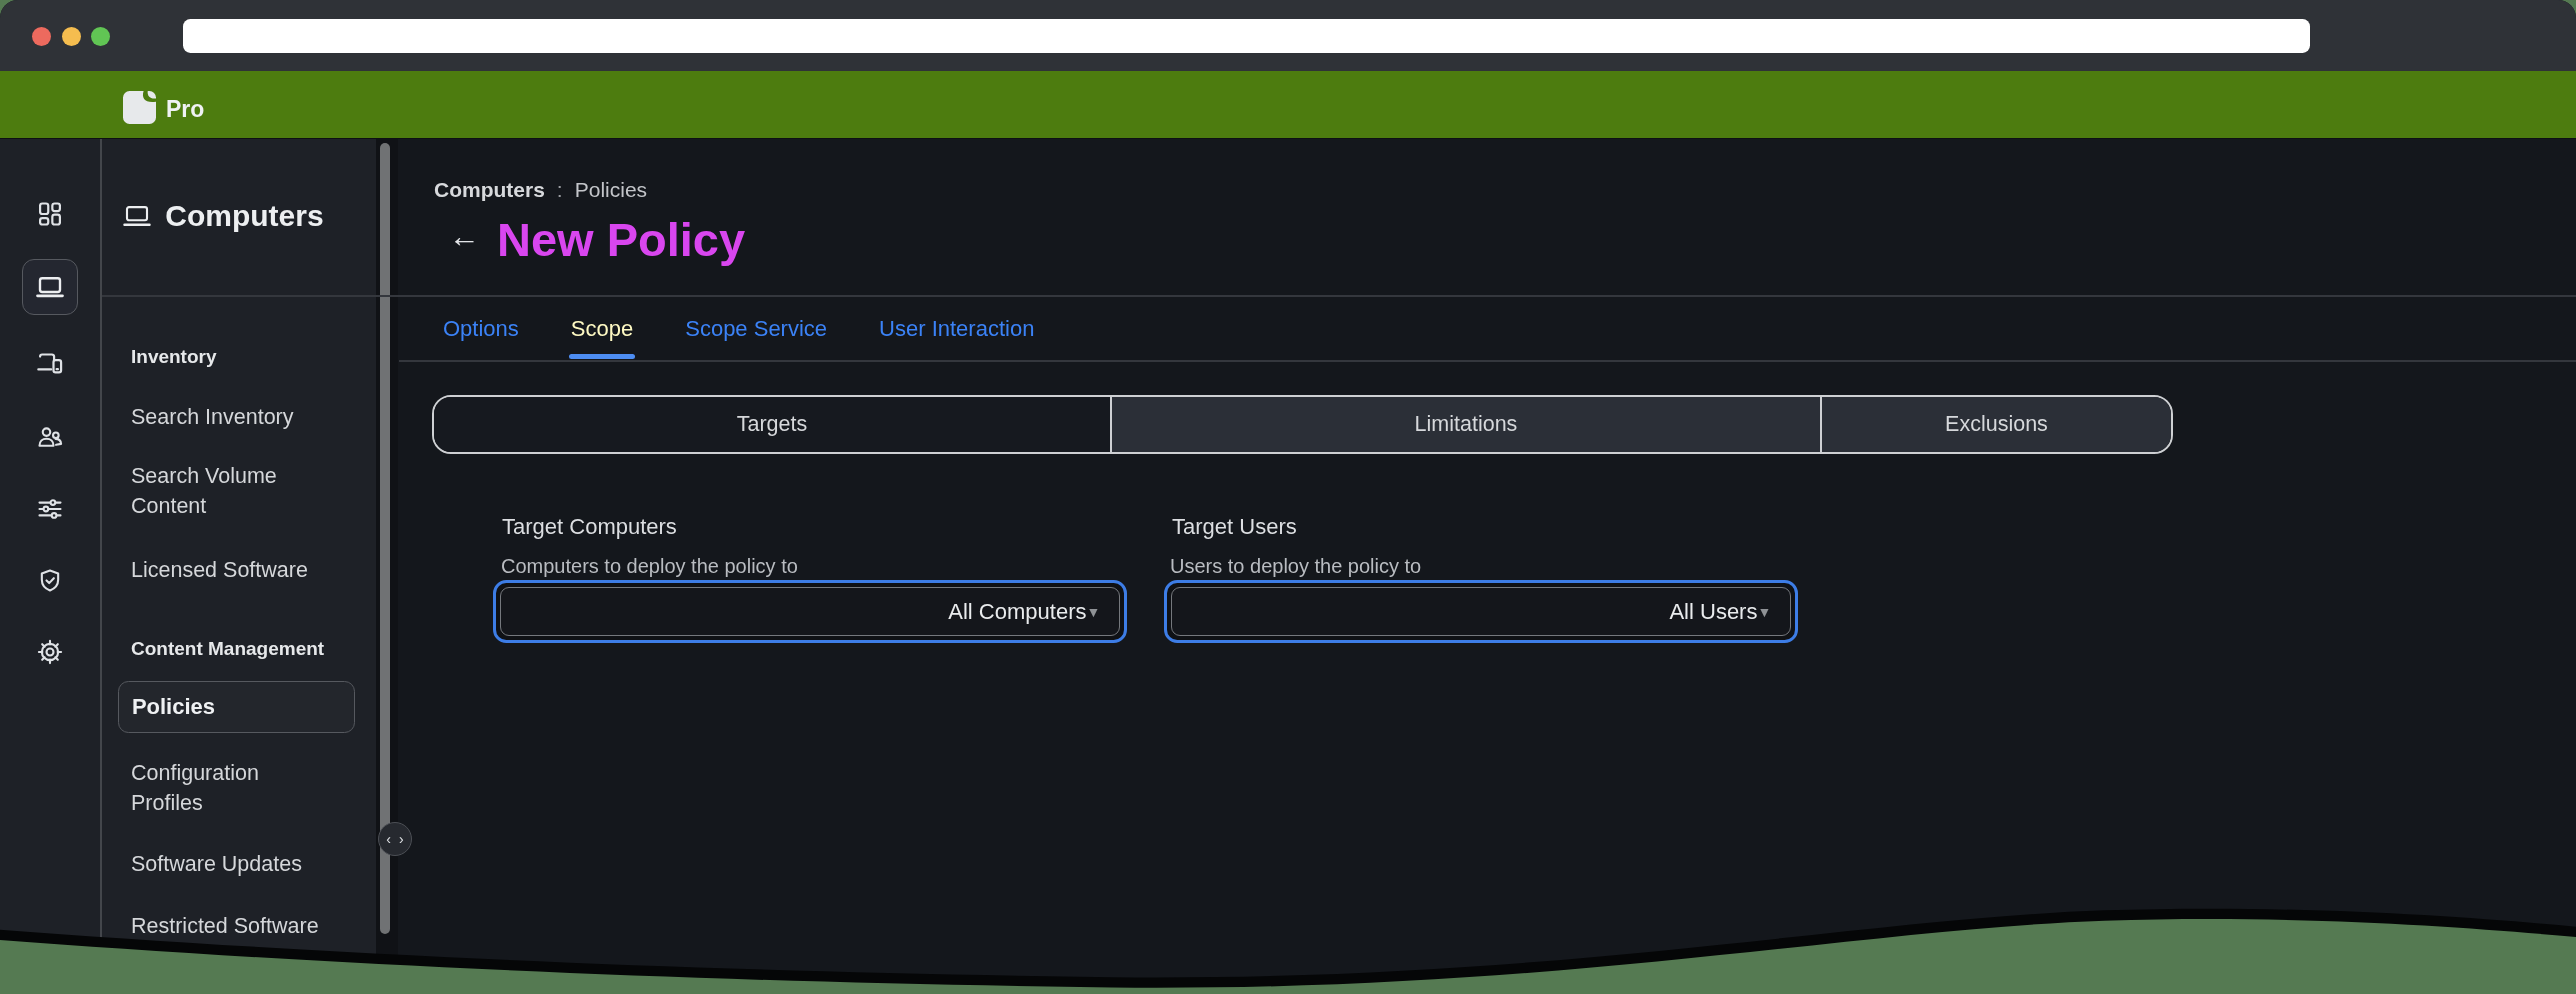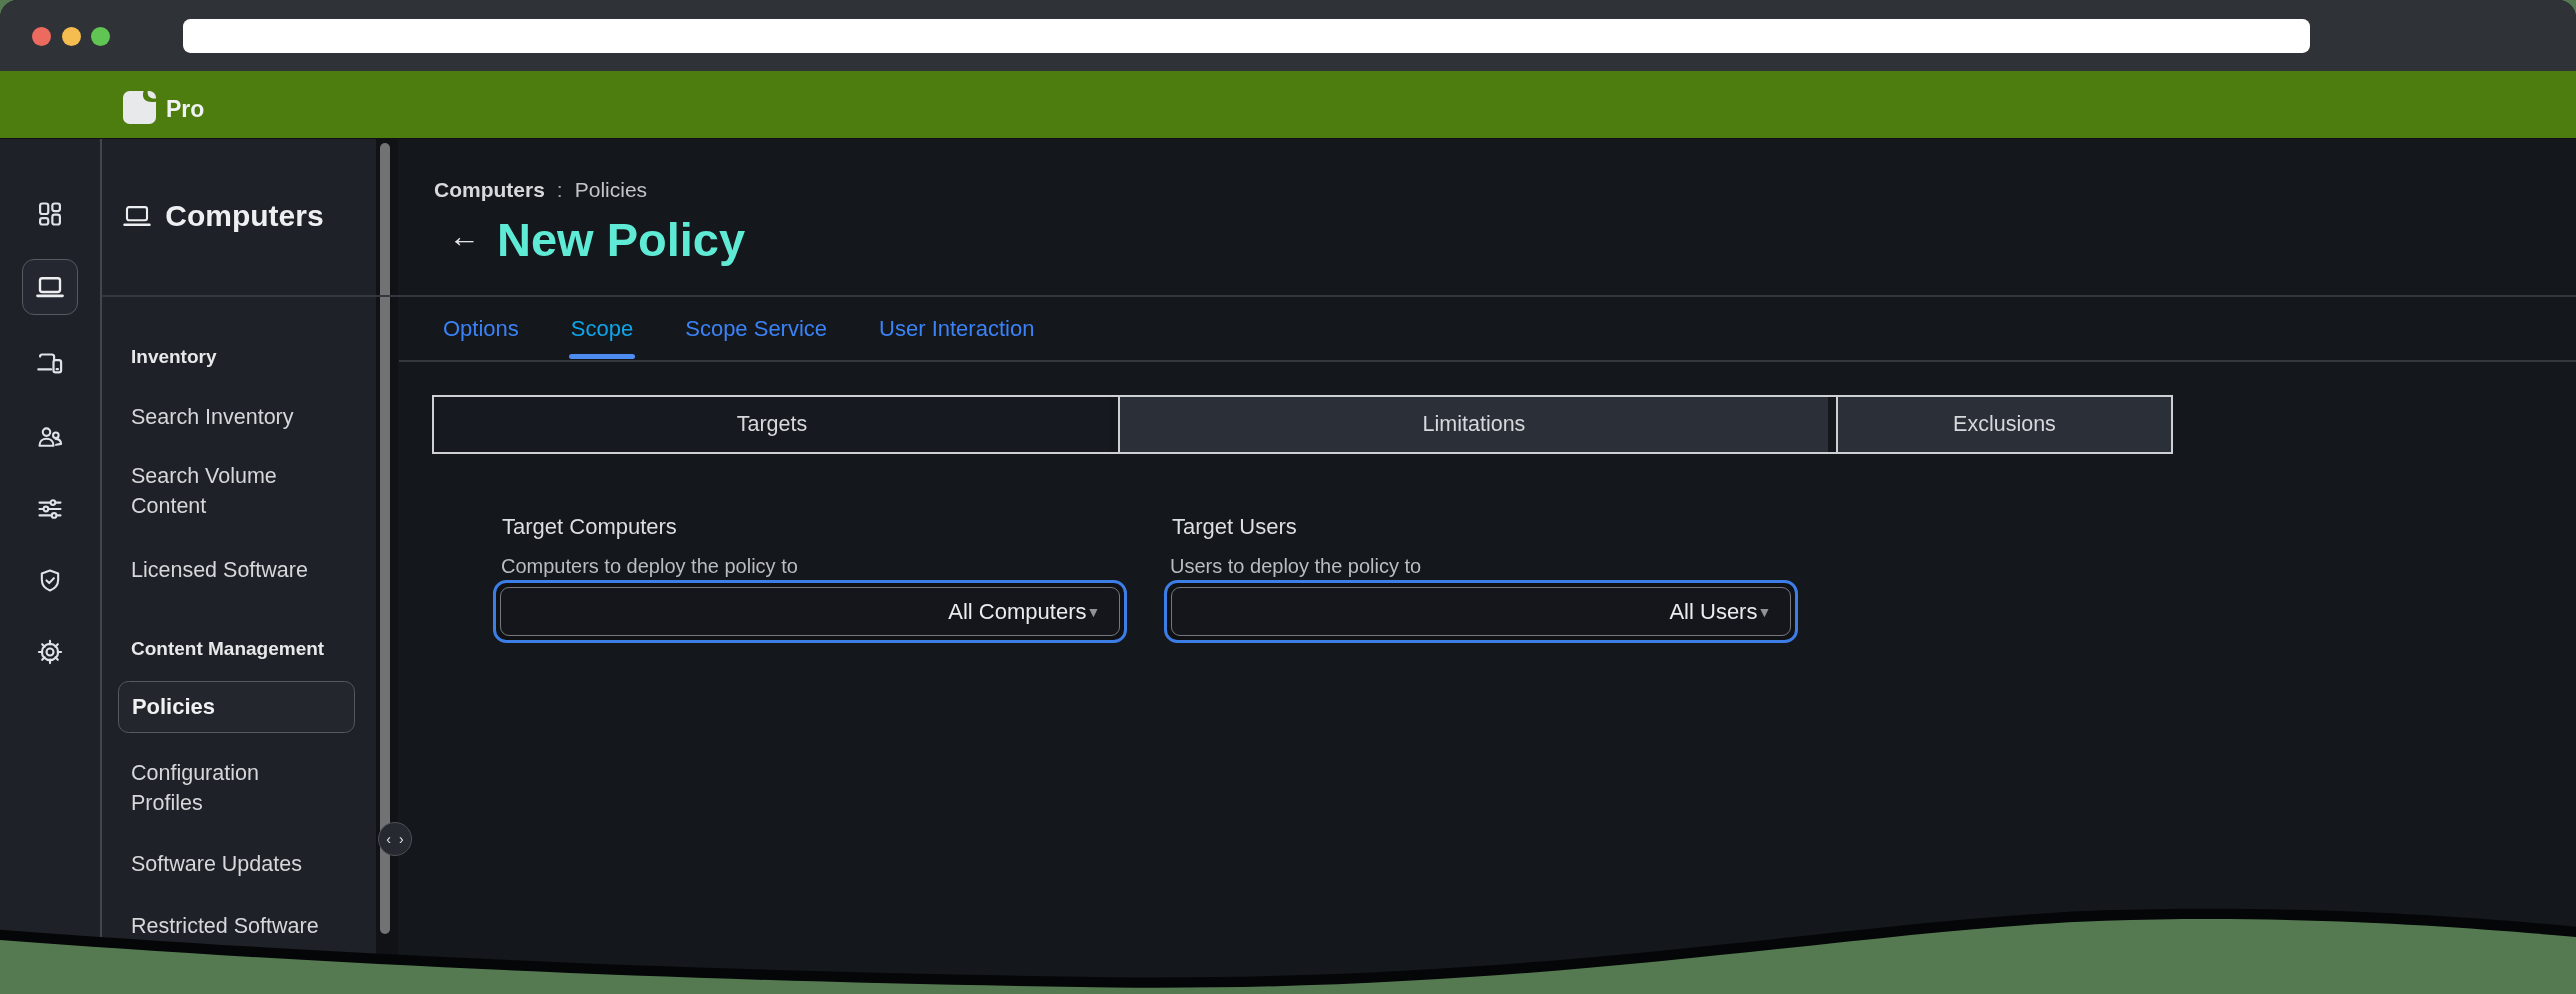--- a/index.html
+++ b/index.html
@@ -52,28 +52,28 @@
   .side-item { position:absolute; left:29px; font-size:21.5px; color:#d5d7da; max-width:196px; line-height:30px; cursor:pointer; }
   .sel-box { position:absolute; left:16.3px; top:542px; width:237px; height:52px; border:1.5px solid #56595f; border-radius:10.4px; background:#23262c; display:flex; align-items:center; padding-left:12.6px; cursor:pointer; }
   .sel-box span { font-size:22px; font-weight:bold; color:#eff1f3; }
 
   
   .breadcrumb { position:absolute; left:35px; top:39px; font-size:21px; display:flex; }
   .bc-parent { color:#d7d9dc; font-weight:600; cursor:pointer; }
   .bc-sep { color:#9b9ea3; margin:0 12px; }
   .bc-current { color:#c3c5c9; cursor:pointer; }
   .back-arrow { position:absolute; left:50px; top:80px; font-size:31px; color:#e2e4e7; background:none; border:none; cursor:pointer; }
-  .page-title { position:absolute; left:98px; top:73px; font-size:47px; font-weight:bold; color:#5eead4; }
+  .page-title { position:absolute; left:98px; top:73px; font-size:47px; font-weight:bold; color:#d946ef; }
 
   .tabs { position:absolute; left:44px; top:159px; height:62px; display:flex; gap:52px; align-items:center; }
   .tab { position:relative; height:100%; display:flex; align-items:center; font-size:22px; color:#3b82f6; background:none; border:none; cursor:pointer; }
-  .tab.active { color:#0ea5e9; }
+  .tab.active { color:#fef9c3; }
   .tab.active .underline { position:absolute; left:-1.5px; right:-1.5px; bottom:0.7px; height:5.2px; border-radius:3px; background:#4d8df2; }
 
-  .segmented { position:absolute; left:33px; top:256px; width:1741px; height:59px; border:2.2px solid #ced0d3; border-radius:0; display:flex; overflow:hidden;gap:8px; }
+  .segmented { position:absolute; left:33px; top:256px; width:1741px; height:59px; border:2.2px solid #ced0d3; border-radius:19px; display:flex; overflow:hidden; }
   .segment { display:flex; align-items:center; justify-content:center; font-size:21.5px; color:#d6d8db; background:#2b2f37; border:none; cursor:pointer; }
   .segment.selected { background:#16191f; }
   .seg-1 { width:676px; }
   .seg-2 { width:710px; border-left:2.2px solid #ced0d3; }
   .seg-3 { flex:1; border-left:2.2px solid #ced0d3; }
 
   .fld-label { position:absolute; top:375px; font-size:22px; color:#dcdee1; }
   .fld-help { position:absolute; top:416px; font-size:20px; color:#b9bcc1;text-align:center; }
   .dropdown { position:absolute; top:441px; width:634px; height:63px; border:3px solid #3d7de6; border-radius:13.3px; background:#0f1115; padding:3.7px; cursor:pointer; }
   .dd-inner { height:100%; border:1.5px solid #75787d; border-radius:9px; background:#14161b; display:flex; align-items:center; justify-content:flex-end; padding:0 19px; }

